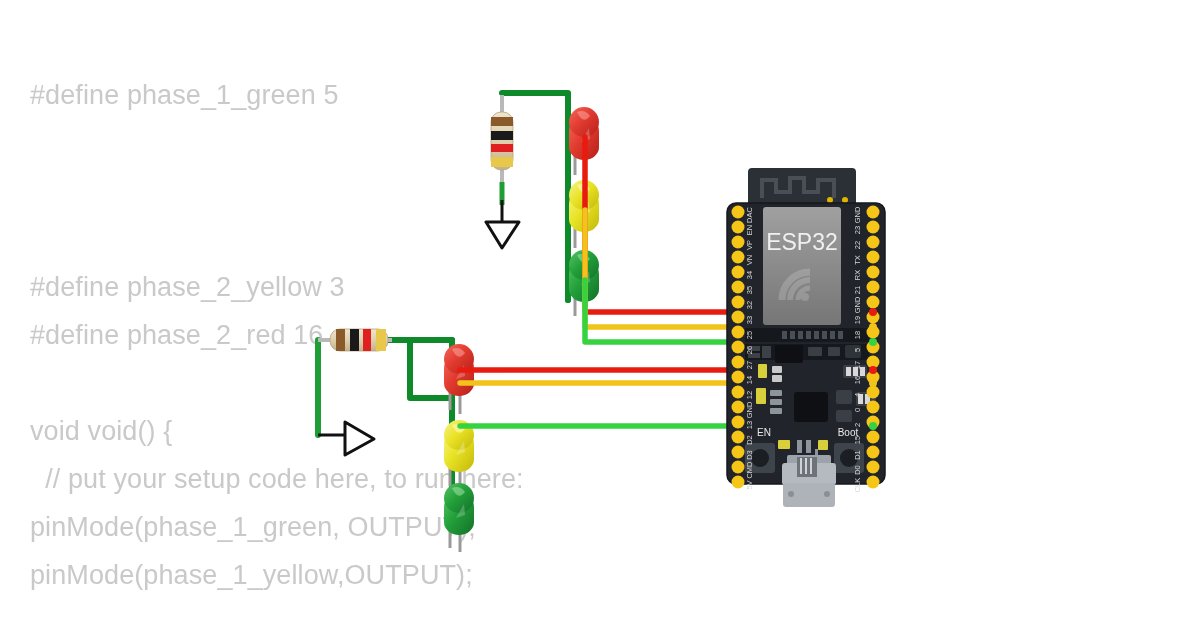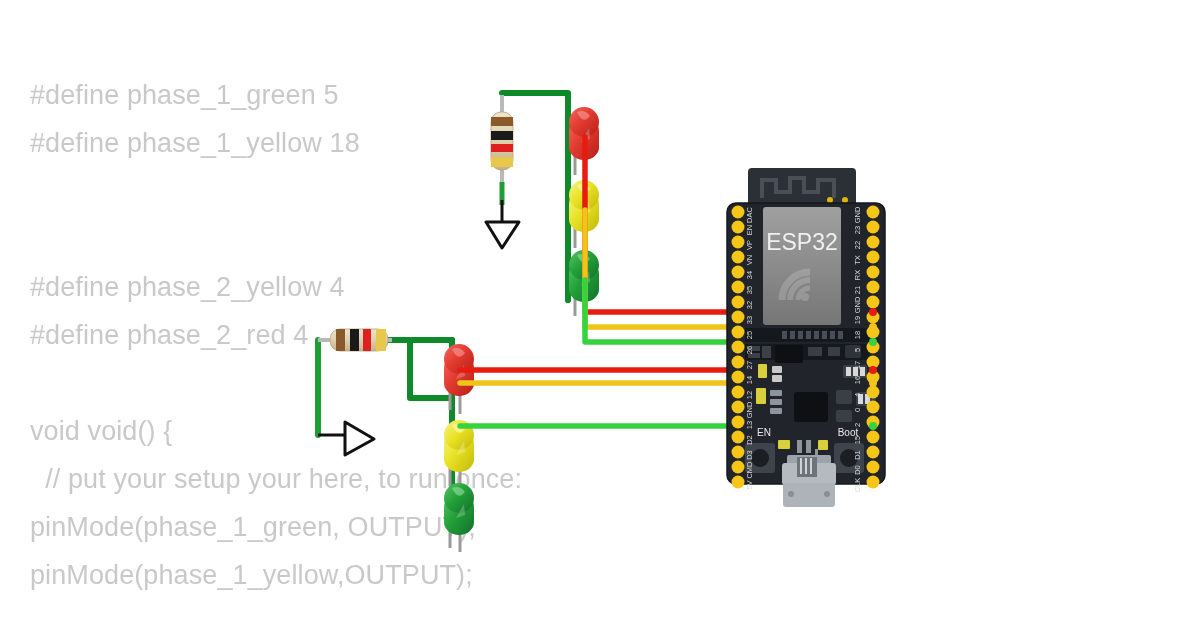--- a/index.html
+++ b/index.html
@@ -23,26 +23,25 @@
   #circuit-layer {
     position:absolute; left:0; top:0; width:1100px; height:630px; z-index:2;
   }
   #circuit-svg { position:absolute; left:0; top:0; }
 </style>
 </head>
 <body>
 
 <div id="code-layer">
   <div class="code-line" style="top:72px">#define phase_1_green 5</div>
-  <div class="code-line" style="top:120px">#define phase_1_yellow 18</div>
-  <div class="code-line" style="top:264px">#define phase_2_yellow 4</div>
-  <div class="code-line" style="top:312px">#define phase_2_red 4</div>
+  <div class="code-line" style="top:264px">#define phase_2_yellow 3</div>
+  <div class="code-line" style="top:312px">#define phase_2_red 16</div>
   <div class="code-line" style="top:360px"></div>
   <div class="code-line" style="top:408px">void void() {</div>
-  <div class="code-line" style="top:456px">  // put your setup your here, to run once:</div>
+  <div class="code-line" style="top:456px">  // put your setup code here, to run here:</div>
   <div class="code-line" style="top:504px">pinMode(phase_1_green, OUTPUT);</div>
   <div class="code-line" style="top:552px">pinMode(phase_1_yellow,OUTPUT);</div>
 </div>
 
 <div id="circuit-layer">
 <svg id="circuit-svg" width="1200" height="630" viewBox="0 0 1200 630" xmlns="http://www.w3.org/2000/svg">
   <defs>
     <linearGradient id="ledRedG" x1="0" y1="0" x2="1" y2="1">
       <stop offset="0%" stop-color="#f4685c"></stop>
       <stop offset="45%" stop-color="#e23b30"></stop>

